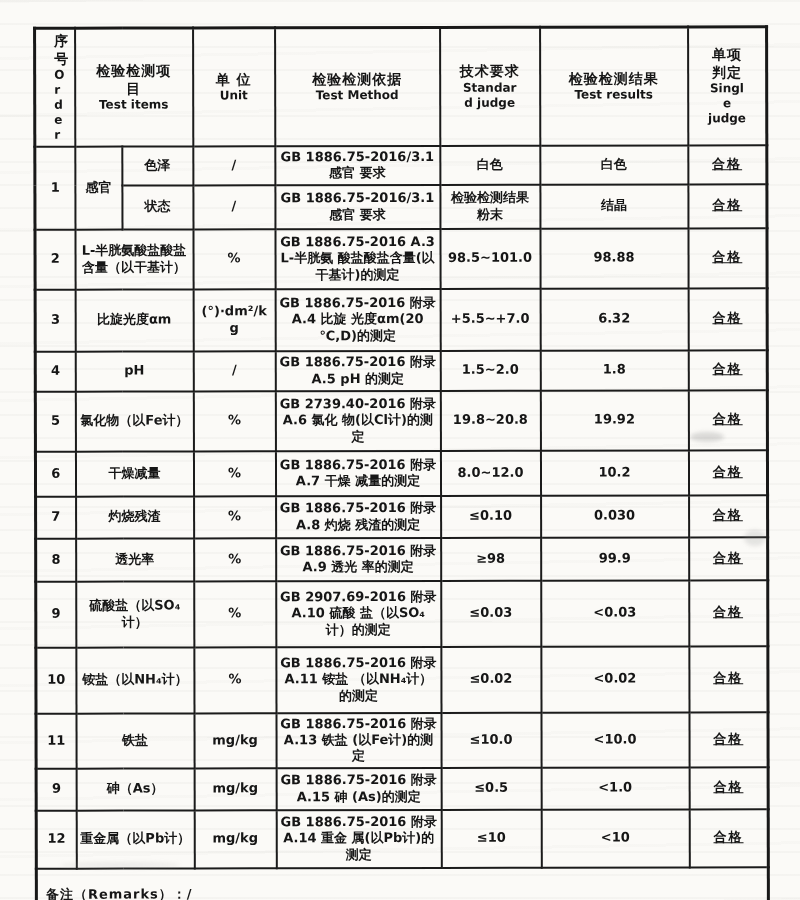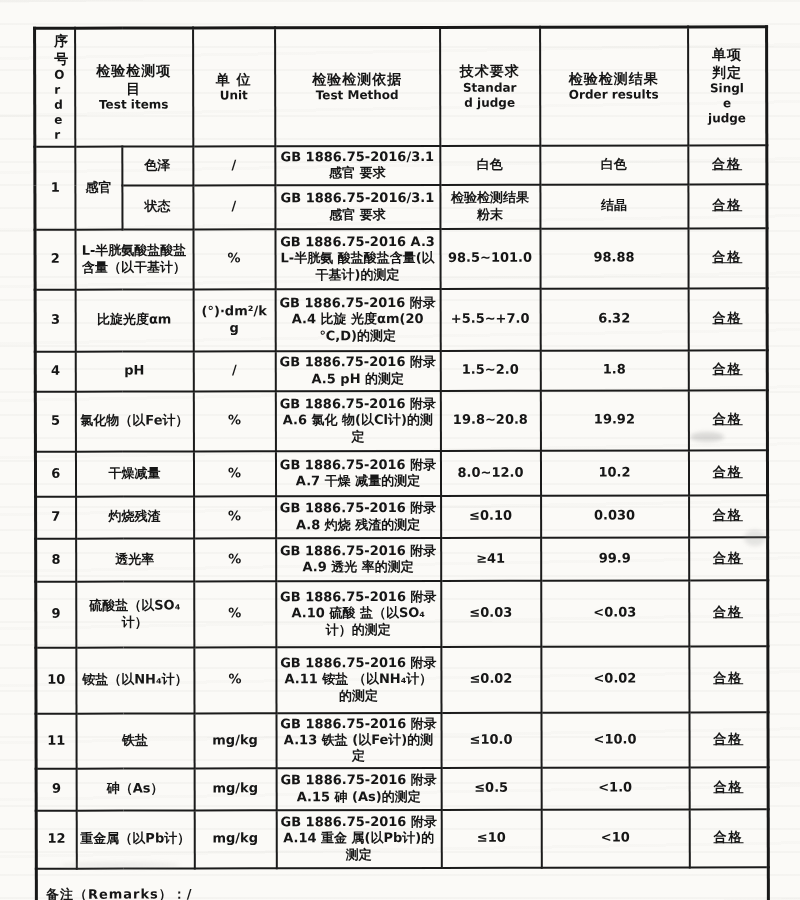--- a/index.html
+++ b/index.html
@@ -91,21 +91,21 @@
       <th>
         <div class="hdr-zh">检验检测依据</div>
         <div class="hdr-en">Test Method</div>
       </th>
       <th>
         <div class="hdr-zh">技术要求</div>
         <div class="hdr-en">Standard judge</div>
       </th>
       <th>
         <div class="hdr-zh">检验检测结果</div>
-        <div class="hdr-en">Order results</div>
+        <div class="hdr-en">Test results</div>
       </th>
       <th>
         <div class="hdr-zh">单项判定</div>
         <div class="hdr-en">Single judge</div>
       </th>
     </tr>
 
     <tr style="height:38px">
       <td rowspan="2" class="order-cell">1</td>
       <td rowspan="2">感官</td>
@@ -153,21 +153,21 @@
       <td class="method-cell">GB 1886.75-2016 附录 A.5 pH 的测定</td>
       <td>1.5~2.0</td>
       <td>1.8</td>
       <td class="judge-cell">合格</td>
     </tr>
 
     <tr style="height:60px">
       <td class="order-cell">5</td>
       <td colspan="2">氯化物（以Fe计）</td>
       <td>%</td>
-      <td class="method-cell">GB 1886.75-2016 附录 A.6 氯化 物(以Cl计)的测定</td>
+      <td class="method-cell">GB 2739.40-2016 附录 A.6 氯化 物(以Cl计)的测定</td>
       <td>19.8~20.8</td>
       <td>19.92</td>
       <td class="judge-cell">合格</td>
     </tr>
 
     <tr style="height:45px">
       <td class="order-cell">6</td>
       <td colspan="2">干燥减量</td>
       <td>%</td>
       <td class="method-cell">GB 1886.75-2016 附录 A.7 干燥 减量的测定</td>
@@ -184,30 +184,30 @@
       <td>≤0.10</td>
       <td>0.030</td>
       <td class="judge-cell">合格</td>
     </tr>
 
     <tr style="height:43px">
       <td class="order-cell">8</td>
       <td colspan="2">透光率</td>
       <td>%</td>
       <td class="method-cell">GB 1886.75-2016 附录 A.9 透光 率的测定</td>
-      <td>≥41</td>
+      <td>≥98</td>
       <td>99.9</td>
       <td class="judge-cell">合格</td>
     </tr>
 
     <tr style="height:66px">
       <td class="order-cell">9</td>
       <td colspan="2">硫酸盐（以SO₄计）</td>
       <td>%</td>
-      <td class="method-cell">GB 1886.75-2016 附录 A.10 硫酸 盐（以SO₄计）的测定</td>
+      <td class="method-cell">GB 2907.69-2016 附录 A.10 硫酸 盐（以SO₄计）的测定</td>
       <td>≤0.03</td>
       <td>&lt;0.03</td>
       <td class="judge-cell">合格</td>
     </tr>
 
     <tr style="height:66px">
       <td class="order-cell">10</td>
       <td colspan="2">铵盐（以NH₄计）</td>
       <td>%</td>
       <td class="method-cell">GB 1886.75-2016 附录 A.11 铵盐 （以NH₄计）的测定</td>

